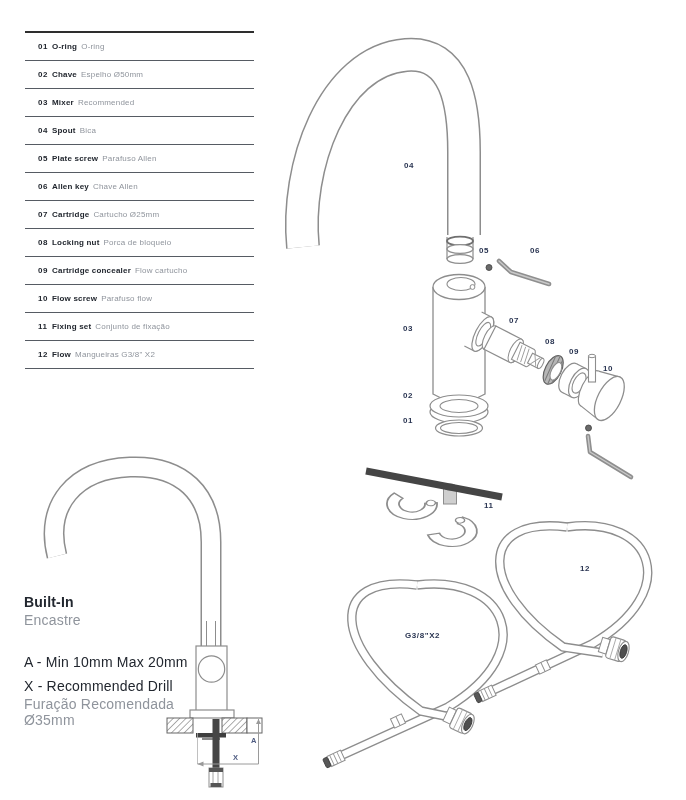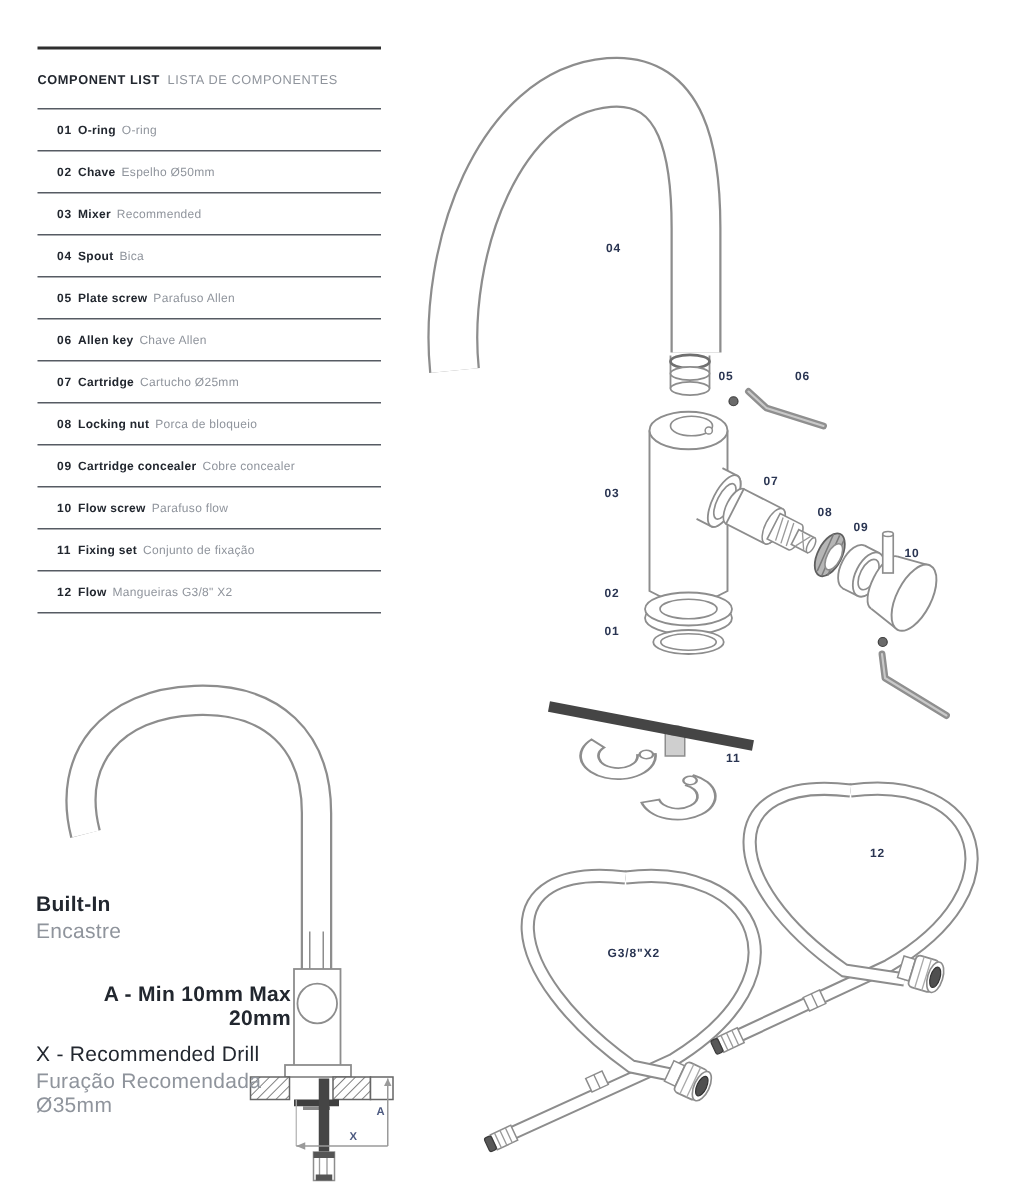--- a/index.html
+++ b/index.html
@@ -17,21 +17,21 @@
   .crow { height:28px; display:flex; align-items:center; border-bottom:1px solid #565b63;
           font-size:8px; letter-spacing:.2px; white-space:nowrap; }
   .crow .num { width:27px; padding-left:13px; font-weight:bold; color:#22272f; letter-spacing:.5px; flex:0 0 auto; }
   .crow .en  { font-weight:bold; color:#22272f; margin-right:4px; }
   .crow .pt  { color:#8f949c; }
 
   
   .bi-text { position:absolute; left:24px; top:594px; width:170px; font-size:14px; letter-spacing:.2px; }
   .bi-title { font-weight:bold; color:#22272f; }
   .bi-sub   { color:#8f949c; margin-top:2px; }
-  .bi-dim-a { font-weight:bold; color:#22272f; margin-top:26px;text-align:right; }
+  .bi-dim-a { font-weight:normal; color:#22272f; margin-top:26px; }
   .bi-dim-x { font-weight:normal; color:#22272f; margin-top:8px; }
   .bi-dim-x-pt { color:#8f949c; margin-top:2px; }
 
   
   .plabel { position:absolute; font-size:8px; font-weight:bold; color:#2a3552;
             letter-spacing:.6px; white-space:nowrap; }
   .dimlabel { position:absolute; font-size:7.5px; font-weight:bold; color:#4d5a80; }
 
   svg.diagram { position:absolute; left:0; top:0; }
 </style>
@@ -220,24 +220,20 @@
         <path d="M258.5,719 l-2.5,5 l5,0 Z" fill="#9a9a9a"></path>
       </g>
       <g>
         <line x1="197.5" y1="764" x2="258.5" y2="764" stroke="#9a9a9a" stroke-width="1"></line>
         <path d="M197.5,764 l6,-2.5 l0,5 Z" fill="#9a9a9a"></path>
       </g>
     </g>
   </svg>
 
   <div class="clist">
-    <div class="clist-header">
-      <span class="t-en">COMPONENT LIST</span>
-      <span class="t-pt">LISTA DE COMPONENTES</span>
-    </div>
     <div class="crow">
       <span class="num">01</span>
       <span class="en">O-ring</span>
       <span class="pt">O-ring</span>
     </div>
     <div class="crow">
       <span class="num">02</span>
       <span class="en">Chave</span>
       <span class="pt">Espelho Ø50mm</span>
     </div>
@@ -267,21 +263,21 @@
       <span class="pt">Cartucho Ø25mm</span>
     </div>
     <div class="crow">
       <span class="num">08</span>
       <span class="en">Locking nut</span>
       <span class="pt">Porca de bloqueio</span>
     </div>
     <div class="crow">
       <span class="num">09</span>
       <span class="en">Cartridge concealer</span>
-      <span class="pt">Cobre concealer</span>
+      <span class="pt">Flow cartucho</span>
     </div>
     <div class="crow">
       <span class="num">10</span>
       <span class="en">Flow screw</span>
       <span class="pt">Parafuso flow</span>
     </div>
     <div class="crow">
       <span class="num">11</span>
       <span class="en">Fixing set</span>
       <span class="pt">Conjunto de fixação</span>

